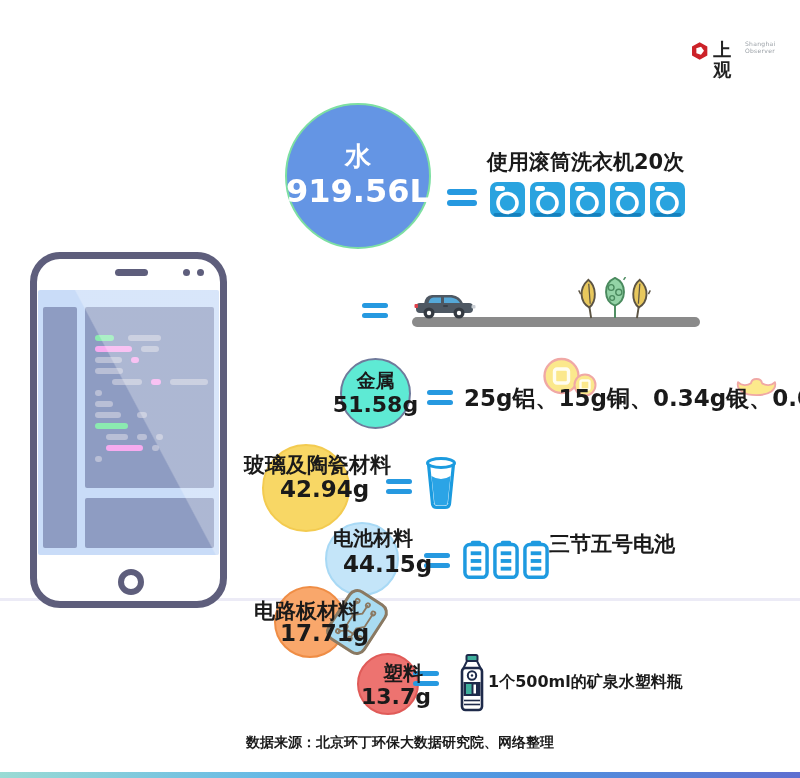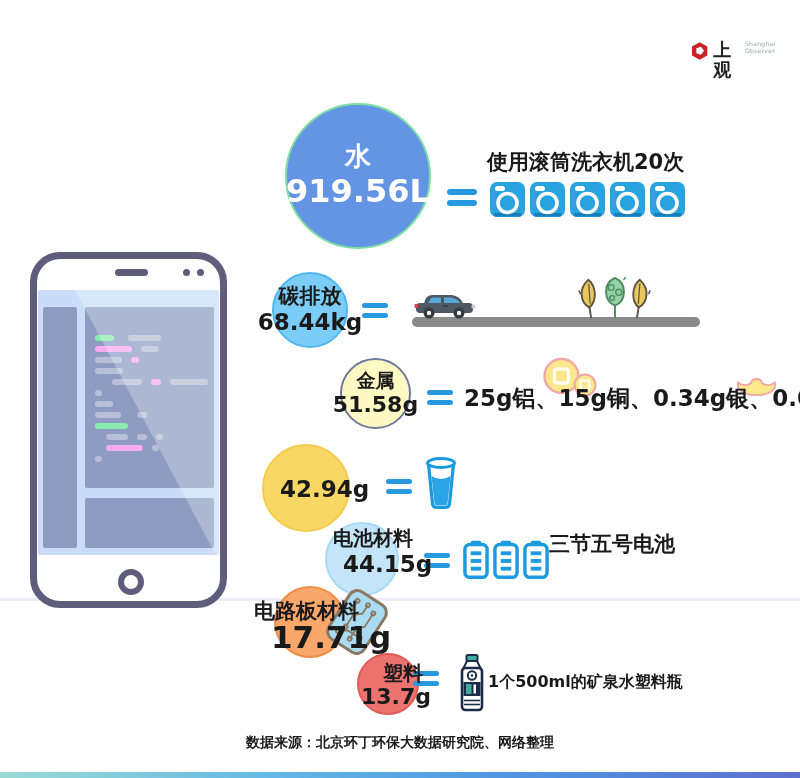--- a/index.html
+++ b/index.html
@@ -173,24 +173,20 @@
         <use href="#sym-wm"></use>
       </svg>
     <svg width="37" height="37">
         <use href="#sym-wm"></use>
       </svg>
     <svg width="37" height="37">
         <use href="#sym-wm"></use>
       </svg>
   </div>
 
-  <div class="circle cir-carbon" style="background: rgb(123, 205, 247);">
-    <div class="c-label">碳排放</div>
-    <div class="c-value">68.44kg</div>
-  </div>
   <div class="eq" style="left:362px;top:303px">
       <i></i>
       <i></i>
     </div>
   <div class="abs" style="left:412px;top:317px;width:288px;height:10px;border-radius:6px;background:#8a8a8a;z-index:3"></div>
   <svg class="abs" style="left:414px;top:291px;z-index:4" width="62" height="28" viewBox="0 0 62 28">
     <path d="M10 13 Q11 4.5 18 4 L38 4 Q46 5 49.5 13 Z" fill="#4e5863"></path>
     <rect x="2" y="12" width="57" height="10" rx="4" fill="#4e5863"></rect>
     <path d="M14.5 12 Q15.5 7 19.5 6.6 L27 6.6 L27 12 Z" fill="#55a8d8"></path>
     <path d="M30 6.6 L37 6.6 Q43.5 7.6 46 12 L30 12 Z" fill="#55a8d8"></path>
@@ -212,40 +208,41 @@
     <circle cx="37" cy="11" r="3" fill="none" stroke="#4a8a5e" stroke-width="1.4"></circle>
     <circle cx="45" cy="16" r="3.2" fill="none" stroke="#4a8a5e" stroke-width="1.4"></circle>
     <circle cx="38" cy="22" r="2.5" fill="none" stroke="#4a8a5e" stroke-width="1.4"></circle>
     <path d="M66 32 C58 26 58 10 67 3 C77 12 76 26 66 32 Z" fill="#e8c85d" stroke="#5c5444" stroke-width="2"></path>
     <line x1="67" y1="7" x2="65.5" y2="28" stroke="#5c5444" stroke-width="1.3"></line>
     <line x1="3" y1="14" x2="5" y2="18" stroke="#5c5444" stroke-width="1.5"></line>
     <line x1="78" y1="14" x2="76" y2="18" stroke="#5c5444" stroke-width="1.5"></line>
     <line x1="50" y1="3" x2="52" y2="0" stroke="#4a8a5e" stroke-width="1.5"></line>
   </svg>
 
-  <div class="circle cir-metal" style="background: #fef9c3;">
+  <div class="circle cir-metal" style="background: #5eead4;">
     <div class="c-label">金属</div>
     <div class="c-value">51.58g</div>
   </div>
   <div class="eq" style="left:427px;top:390px">
       <i></i>
       <i></i>
     </div>
   <svg class="abs" style="left:543px;top:357px;z-index:3" width="54" height="40" viewBox="0 0 54 40">
     <circle cx="18.5" cy="19" r="17" fill="#fbe88c" stroke="#f0a8a5" stroke-width="2.4"></circle>
     <rect x="11.5" y="12" width="14" height="14" rx="2.5" fill="none" stroke="#fffdf0" stroke-width="3.4"></rect>
     <circle cx="42" cy="28" r="10.5" fill="#fbe88c" stroke="#f0a8a5" stroke-width="2"></circle>
     <rect x="37.5" y="23.5" width="9" height="9" rx="1.5" fill="none" stroke="#fffdf0" stroke-width="2.4"></rect>
   </svg>
   <svg class="abs" style="left:735px;top:373px;z-index:3" width="43" height="24" viewBox="0 0 44 26">
     <path d="M2 10 C0 18 8 24 22 24 C36 24 44 18 42 10 C38 14 32 14 28 11 C27 5 17 5 16 11 C12 14 6 14 2 10 Z" fill="#fce98c" stroke="#f0a8a5" stroke-width="2" stroke-linejoin="round"></path>
   </svg>
   <div class="lbl" style="left:464px;top:385px;font-size:23px;z-index:4">25g铝、15g铜、0.34g银、0.034g金</div>
 
   <div class="circle cir-glass" style="background: rgb(248, 215, 101);"></div>
+  <div class="lbl" style="left:244px;top:453px;font-size:21px;z-index:4">玻璃及陶瓷材料</div>
   <div class="lbl" style="left:280px;top:476px;font-size:23px;z-index:4">42.94g</div>
   <div class="eq" style="left:386px;top:479px">
       <i></i>
       <i></i>
     </div>
   <svg class="abs" style="left:424px;top:456px;z-index:3" width="34" height="54" viewBox="0 0 34 54">
     <path d="M7.5 20 L10.5 47.5 Q11 49.5 13.5 49.5 L20.5 49.5 Q23 49.5 23.5 47.5 L26.5 20 Q22 23 17 23 Q12 23 7.5 20 Z" fill="#2ba4e6"></path>
     <path d="M4.5 8 L8.5 48 Q9 51.5 13 51.5 L21 51.5 Q25 51.5 25.5 48 L29.5 8" fill="none" stroke="#1b9bdf" stroke-width="3.2" stroke-linecap="round"></path>
     <ellipse cx="17" cy="7" rx="13.5" ry="4.5" fill="#fff" stroke="#1b9bdf" stroke-width="3"></ellipse>
   </svg>
@@ -265,21 +262,21 @@
         <use href="#sym-batt"></use>
       </svg>
     <svg width="26" height="40">
         <use href="#sym-batt"></use>
       </svg>
   </div>
   <div class="lbl" style="left:549px;top:532px;font-size:21px">三节五号电池</div>
 
   <div class="circle cir-circuit" style="background: rgb(249, 167, 107);"></div>
   <div class="lbl" style="left:254px;top:599px;font-size:21px;z-index:4">电路板材料</div>
-  <div class="lbl" style="left:271px;top:620px;font-size:31px;z-index:4">17.71g</div>
+  <div class="lbl" style="left:280px;top:620px;font-size:23px;z-index:4">17.71g</div>
   <svg class="abs board" style="left:334px;top:592px;z-index:3" width="46" height="60" viewBox="0 0 46 60">
     <rect x="2" y="2" width="42" height="56" rx="9" fill="#a9dcf2" stroke="#8a7962" stroke-width="3"></rect>
     <g fill="none" stroke="#8a7962" stroke-width="1.8">
       <path d="M12 12 L12 24 L20 30"></path>
       <path d="M23 10 L23 20 L16 26 L16 40"></path>
       <path d="M32 14 L32 30 L26 36 L26 48"></path>
       <path d="M12 48 L20 42 L34 42"></path>
       <circle cx="12" cy="12" r="2"></circle>
         <circle cx="23" cy="10" r="2"></circle>
         <circle cx="32" cy="14" r="2"></circle>

